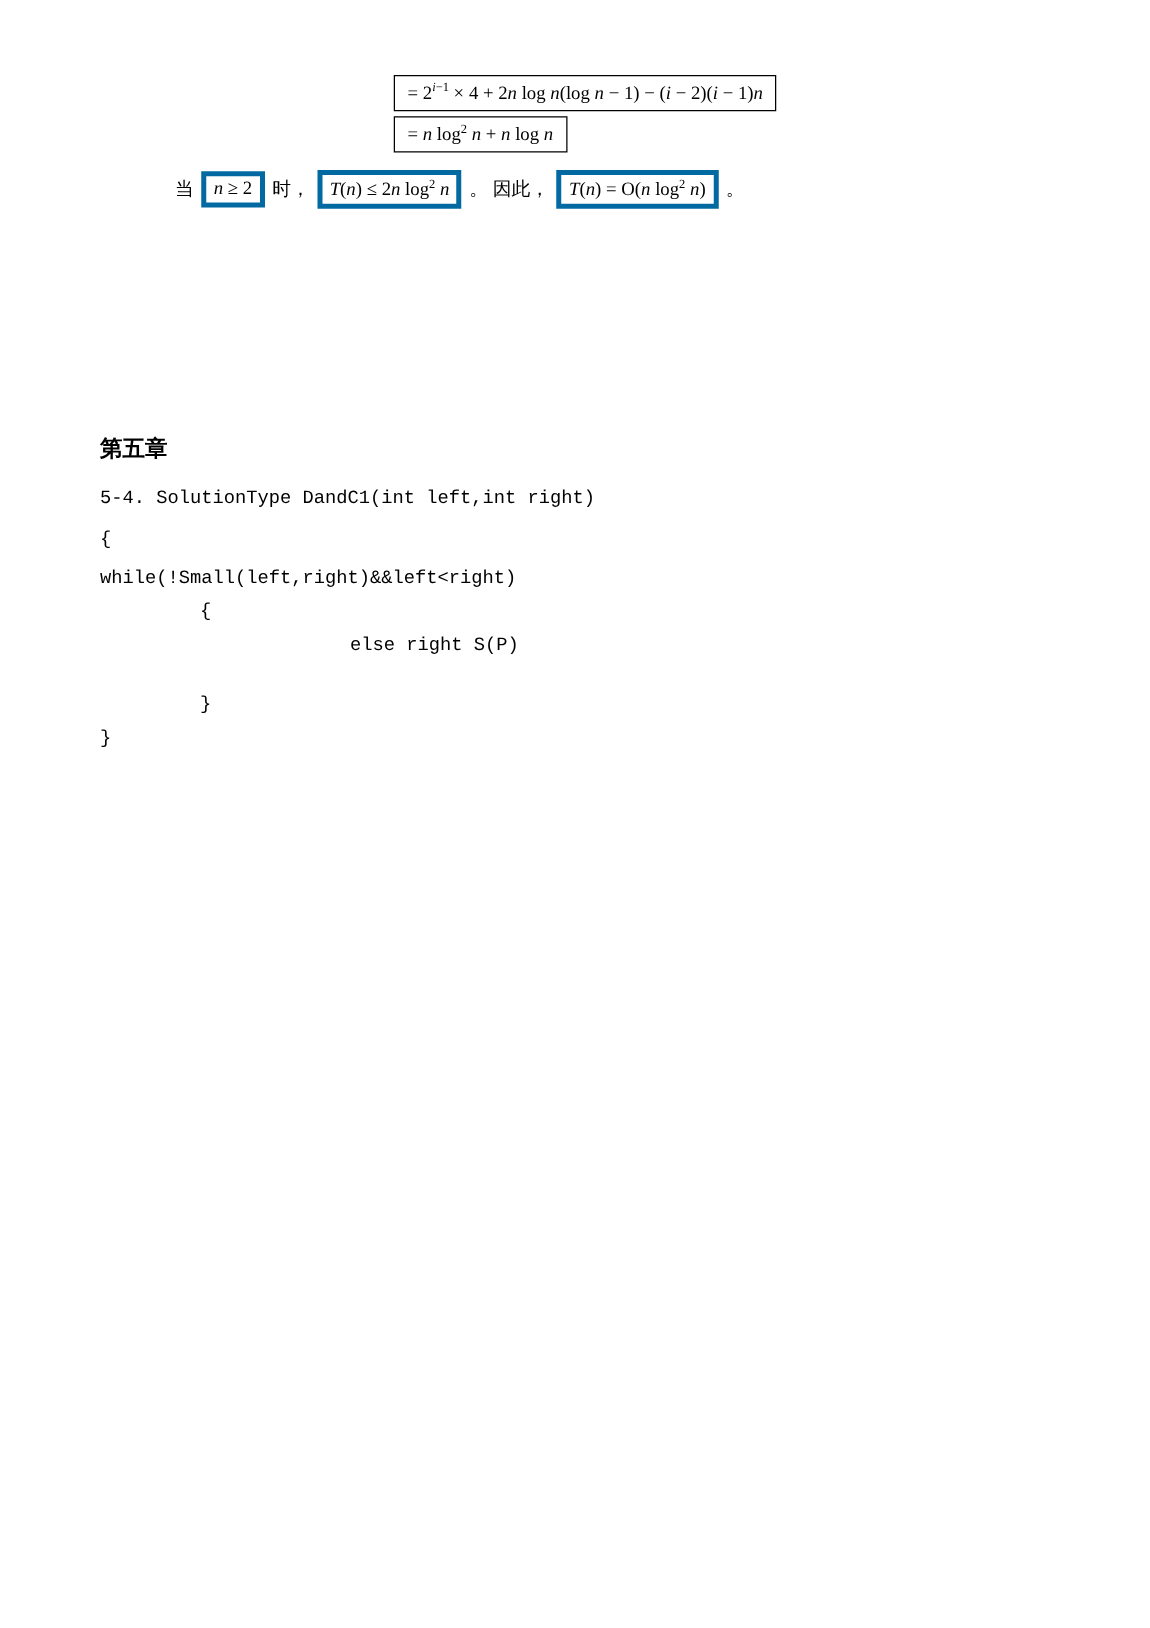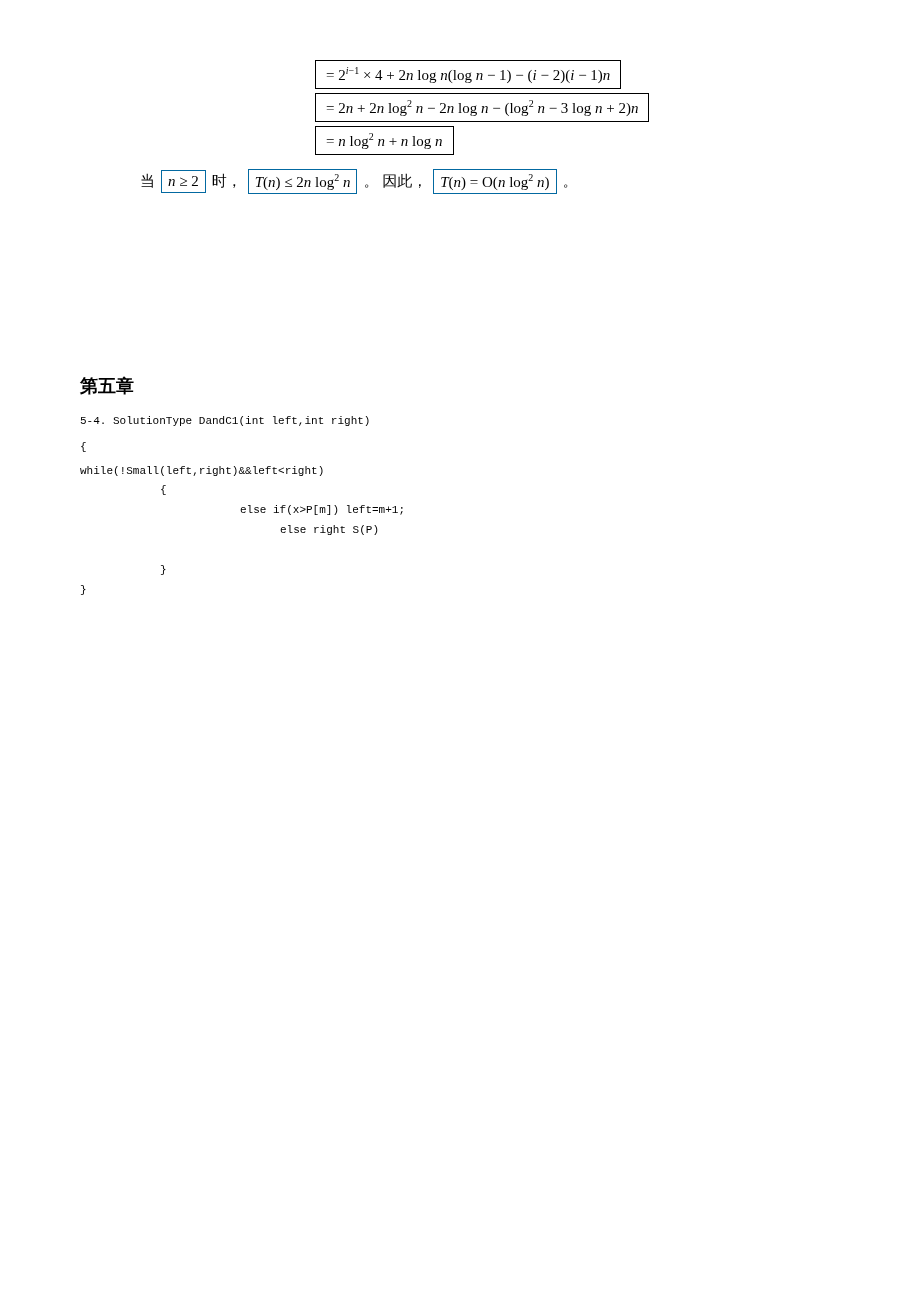--- a/index.html
+++ b/index.html
@@ -33,36 +33,36 @@
     }
     .conclusion-line {
       display: flex;
       align-items: center;
       gap: 6px;
       margin-top: 8px;
       font-size: 15px;
       margin-left: 60px;
     }
     .conclusion-line .bracket-box {
-      border: 1px solid #0369a1;
+      border: 4px solid #0369a1;
       padding: 2px 6px;
       display: inline-block;
     }
     .spacer {
       height: 180px;
     }
     .chapter-title {
       font-size: 18px;
       font-weight: bold;
       margin-bottom: 14px;
       font-family: Liberation Serif, serif;
     }
     .code-section {
       font-family: "Courier New", Courier, monospace;
-      font-size: 11px;
+      font-size: 15px;
       line-height: 1.8;
     }
     .code-section .func-header {
       margin-bottom: 6px;
     }
     .code-section .brace-open {
       margin-bottom: 4px;
     }
     .indent1 { }
     .indent2 { margin-left: 80px; }
@@ -79,23 +79,20 @@
   </style>
 </head>
 <body>
 
 <div class="math-section">
 
   <div class="math-box">
     = 2<sup><span class="math-italic">i</span>−1</sup> × 4 + 2<span class="math-italic">n</span> log <span class="math-italic">n</span>(log <span class="math-italic">n</span> − 1) − (<span class="math-italic">i</span> − 2)(<span class="math-italic">i</span> − 1)<span class="math-italic">n</span>
   </div>
 
-  <div class="math-box">
-    = 2<span class="math-italic">n</span> + 2<span class="math-italic">n</span> log<sup>2</sup> <span class="math-italic">n</span> − 2<span class="math-italic">n</span> log <span class="math-italic">n</span> − (log<sup>2</sup> <span class="math-italic">n</span> − 3 log <span class="math-italic">n</span> + 2)<span class="math-italic">n</span>
-  </div>
 
   <div class="math-box">
     = <span class="math-italic">n</span> log<sup>2</sup> <span class="math-italic">n</span> + <span class="math-italic">n</span> log <span class="math-italic">n</span>
   </div>
 
 </div>
 
 <div class="conclusion-line">
   <span>当</span>
   <span class="bracket-box">
@@ -121,21 +118,20 @@
   <div class="func-header">5-4. SolutionType DandC1(int left,int right)</div>
 
   <div class="brace-open">{</div>
 
   <div class="indent1">while(!Small(left,right)&amp;&amp;left&lt;right)</div>
 
   <div class="indent2">{</div>
 
 
 
-  <div class="indent4">else if(x&gt;P[m])    left=m+1;</div>
 
   <div class="indent5">else right S(P)</div>
 
   <div style="height: 20px;"></div>
 
   <div class="indent2">}</div>
 
   <div class="indent1">}</div>
 
 </div>

